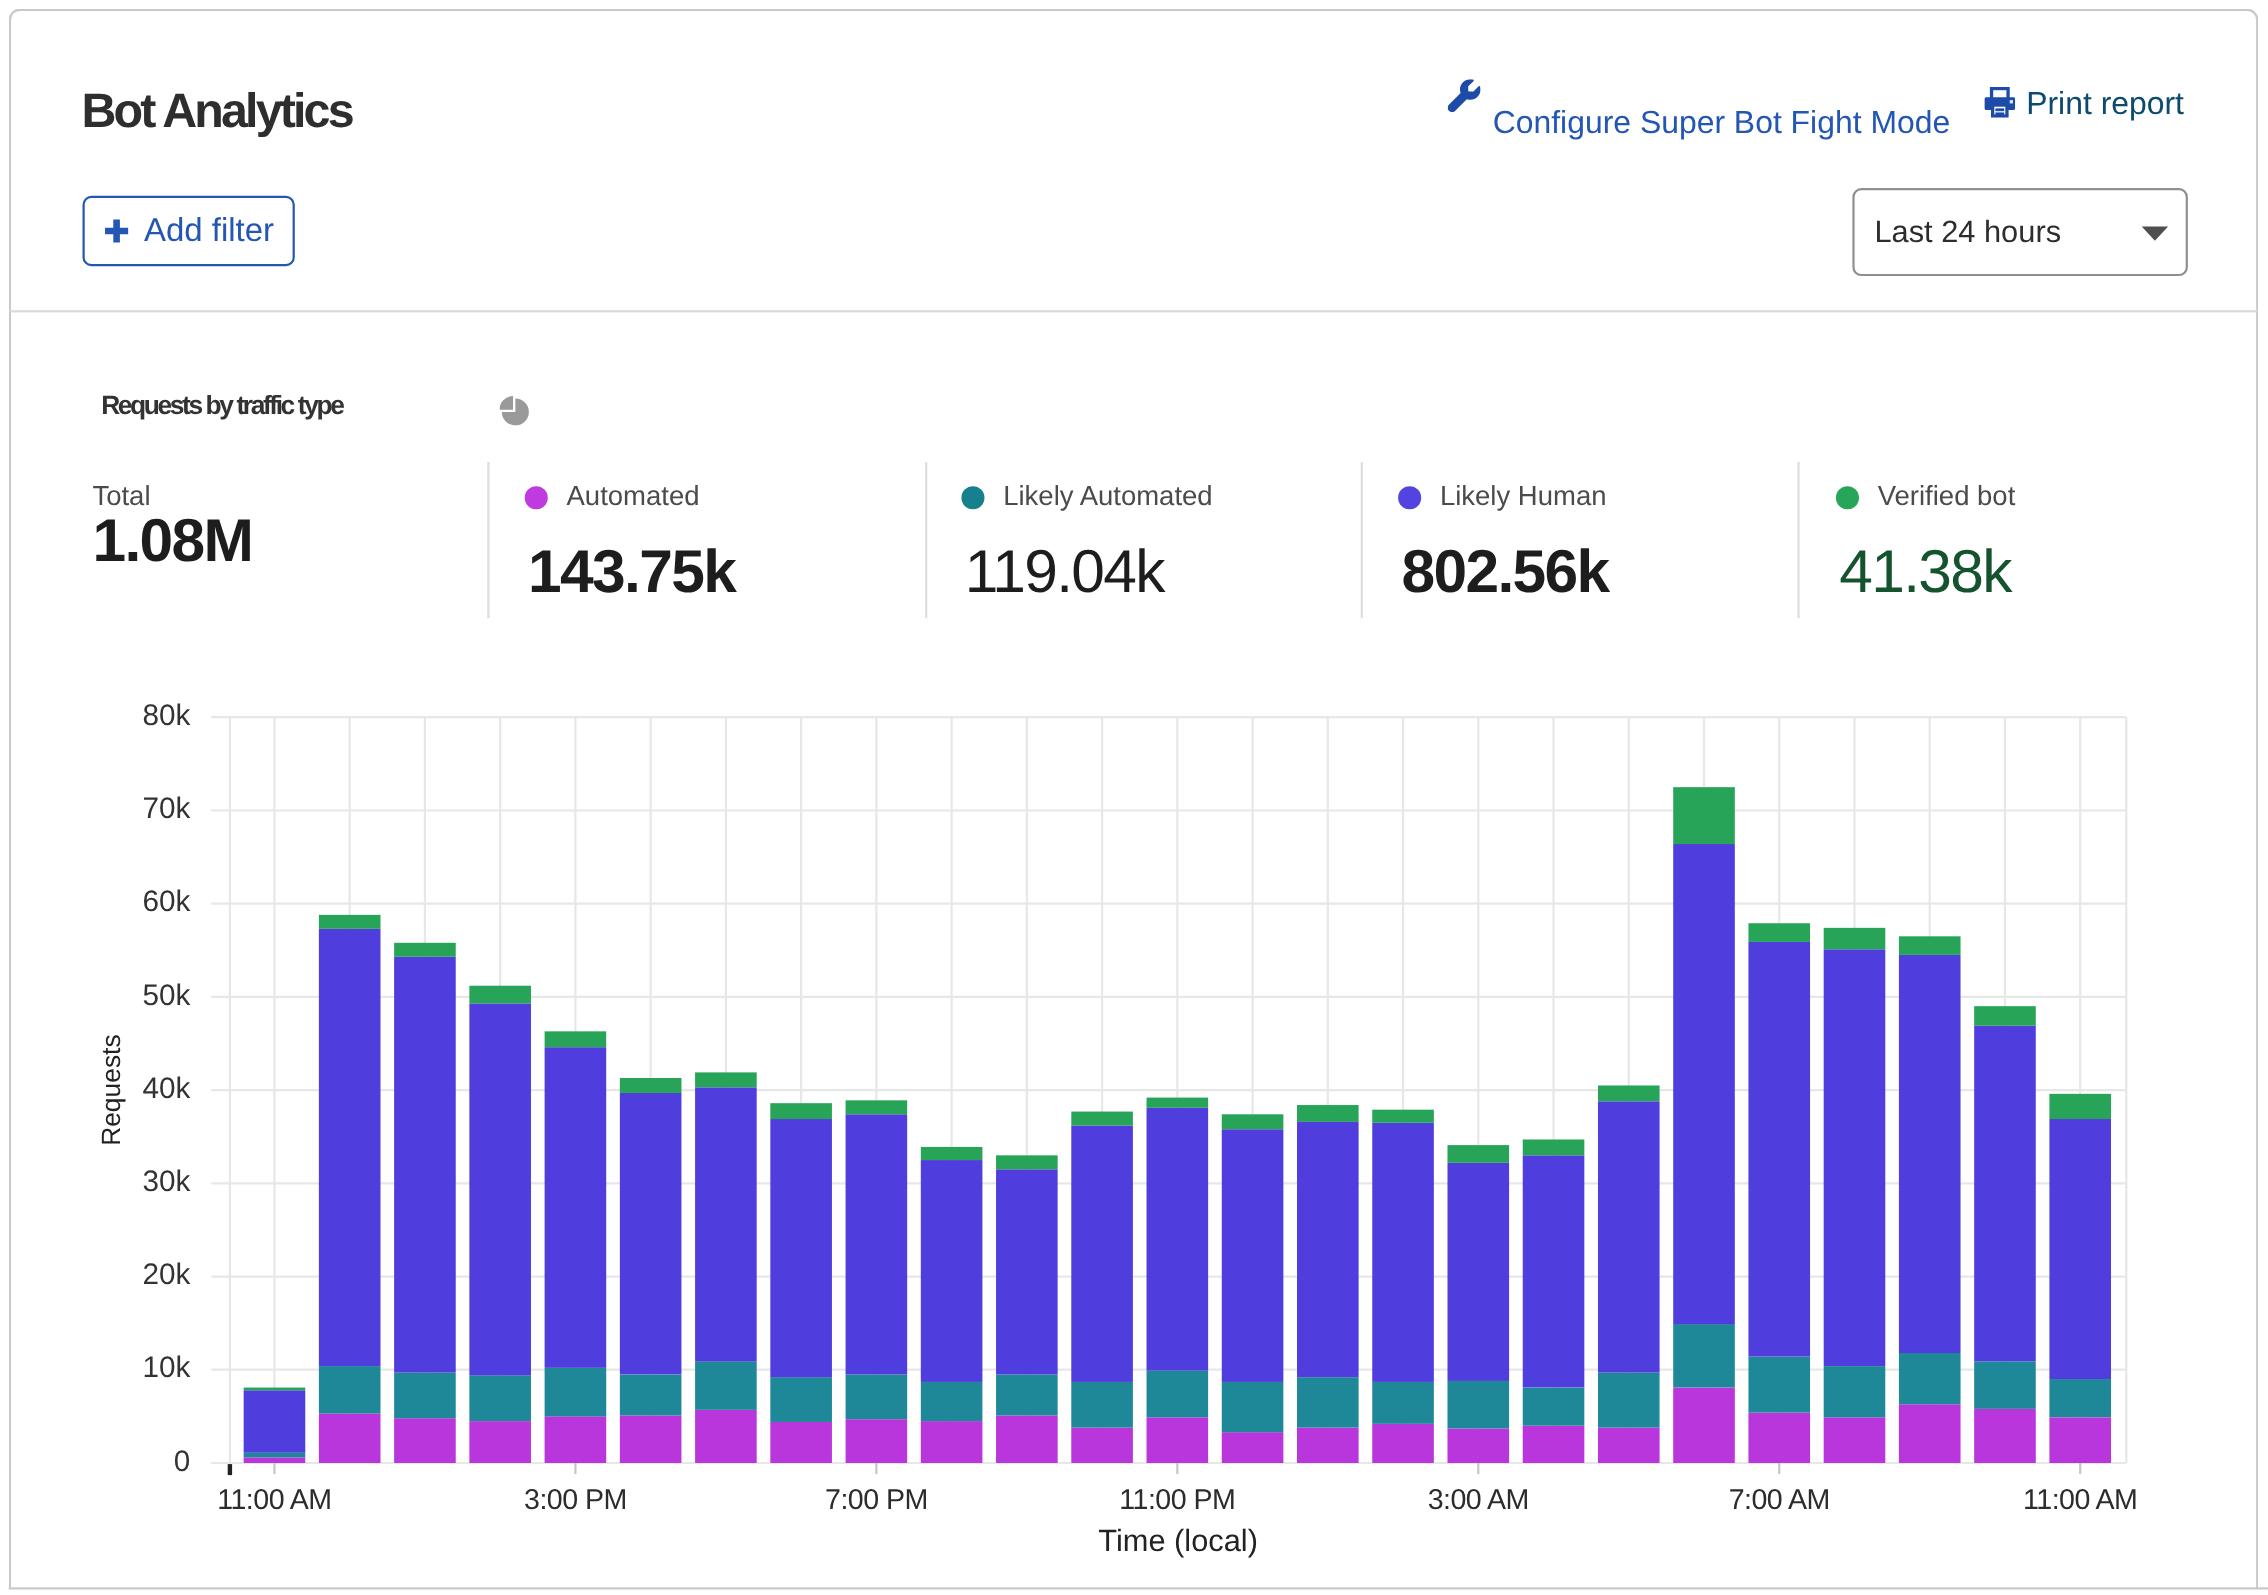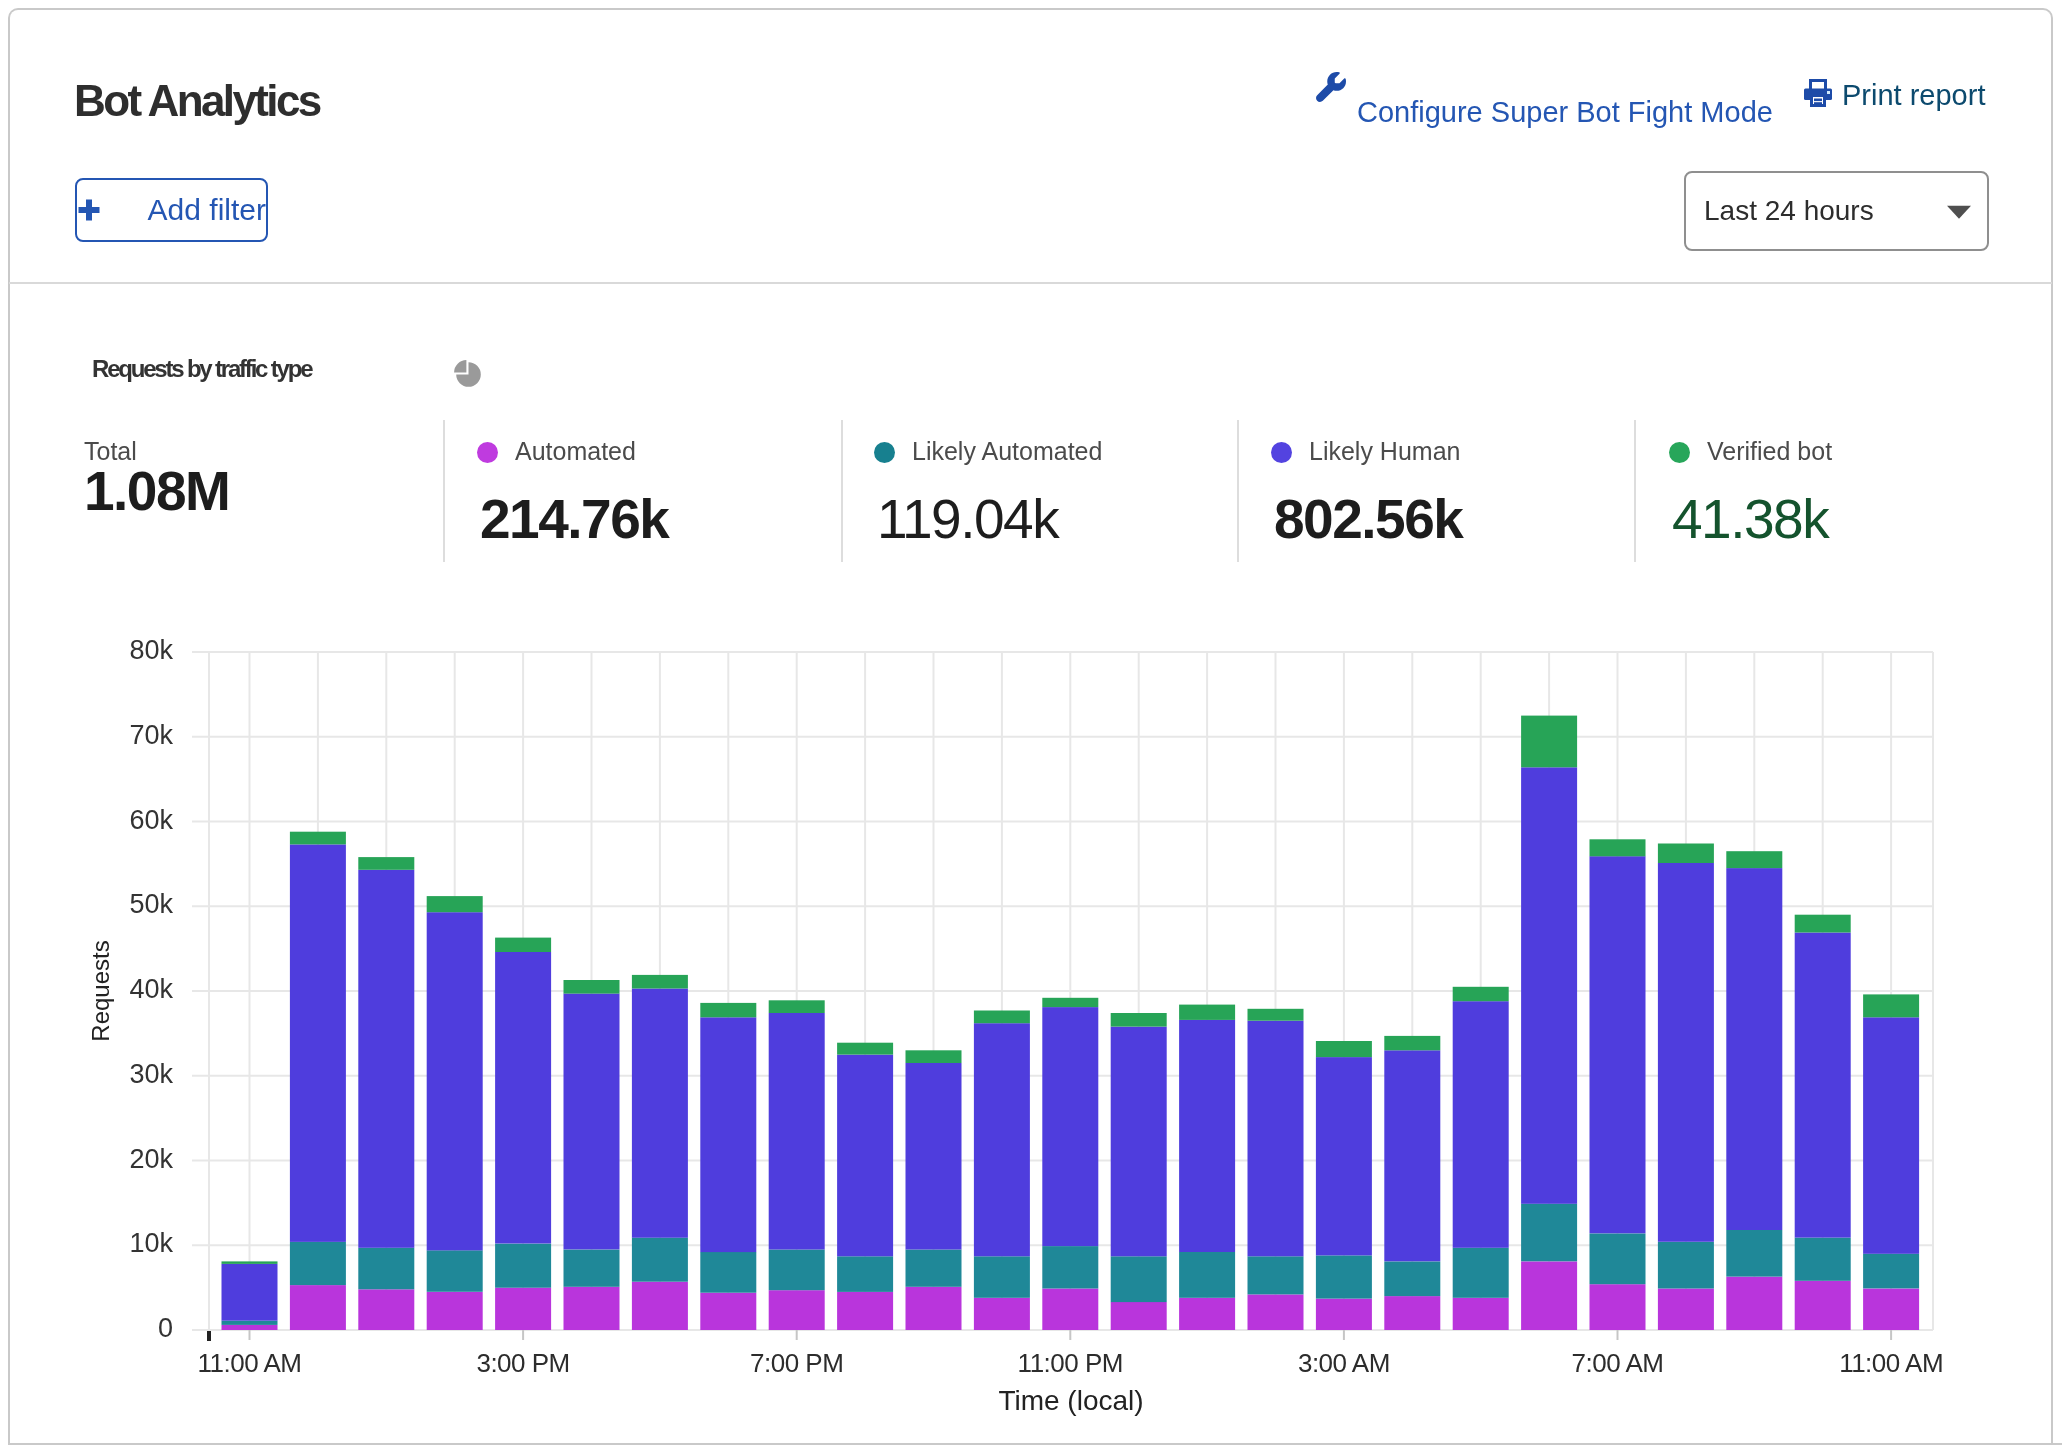--- a/index.html
+++ b/index.html
@@ -25,21 +25,21 @@
       <rect x="6.5" y="1.5" width="15" height="11" fill="#fff" stroke="#1d4ba8" stroke-width="3"></rect>
       <rect x="0" y="9.5" width="28" height="11.5" rx="1.5" fill="#1d4ba8"></rect>
       <rect x="23" y="12" width="3" height="3" fill="#cfeafc"></rect>
       <rect x="7.5" y="16.5" width="13" height="10" fill="#fff" stroke="#1d4ba8" stroke-width="3"></rect>
       <rect x="10" y="19.5" width="8" height="2.6" fill="#1d4ba8"></rect>
       <rect x="10" y="23.2" width="8" height="2.6" fill="#1d4ba8"></rect>
     </svg>
   </div>
 <div class="abs" style="left:1842px;top:81px;font-size:29px;color:#0c4a6e;line-height:1;">Print report</div>
 
-<div class="abs" style="left:75px;top:178px;width:193px;height:64px;border:2px solid #2456b3;border-radius:8px;display:flex;align-items:center;justify-content:space-between;">
+<div class="abs" style="left:75px;top:178px;width:193px;height:64px;border:2px solid #2456b3;border-radius:8px;display:flex;align-items:center;justify-content:center;">
   <svg width="24" height="24" viewBox="0 0 24 24" style="display:block">
       <path d="M12 1.5v21M1.5 12h21" stroke="#2456b3" stroke-width="6"></path>
     </svg>
   <span style="margin-left:13px;font-size:30px;color:#2456b3;">Add filter</span>
 </div>
 
 <div class="abs" style="left:1684px;top:171px;width:305px;height:80px;border:2px solid #8f8f8f;border-radius:8px;">
   <span style="position:absolute;left:18px;top:50%;transform:translateY(-50%);font-size:28px;color:#2d2d2d;">Last 24 hours</span>
   <span style="position:absolute;right:16px;top:50%;transform:translateY(-40%);width:0;height:0;border-left:12px solid transparent;border-right:12px solid transparent;border-top:13px solid #4f4f4f;"></span>
 </div>
@@ -53,21 +53,21 @@
   </div>
 
 <div style="position:absolute;left:443px;top:420px;width:2px;height:142px;background:#ddd"></div>
 <div style="position:absolute;left:841px;top:420px;width:2px;height:142px;background:#ddd"></div>
 <div style="position:absolute;left:1237px;top:420px;width:2px;height:142px;background:#ddd"></div>
 <div style="position:absolute;left:1634px;top:420px;width:2px;height:142px;background:#ddd"></div>
 <div style="position:absolute;left:84px;top:436px;font-size:25px;color:#4b4b4b;line-height:1.2">Total</div>
 <div style="position:absolute;left:84px;top:464px;font-size:55px;font-weight:700;color:#1d1d1d;line-height:1;letter-spacing:-1.5px">1.08M</div>
 <div style="position:absolute;left:477px;top:442px;width:21px;height:21px;border-radius:50%;background:#bf3bdf"></div>
 <div style="position:absolute;left:515px;top:436px;font-size:25px;color:#4b4b4b;line-height:1.2">Automated</div>
-<div style="position:absolute;left:480px;top:492px;font-size:55px;font-weight:700;color:#1d1d1d;line-height:1;letter-spacing:-1.5px">214.76k</div>
+<div style="position:absolute;left:480px;top:492px;font-size:55px;font-weight:700;color:#1d1d1d;line-height:1;letter-spacing:-1.5px">143.75k</div>
 <div style="position:absolute;left:874px;top:442px;width:21px;height:21px;border-radius:50%;background:#17808f"></div>
 <div style="position:absolute;left:912px;top:436px;font-size:25px;color:#4b4b4b;line-height:1.2">Likely Automated</div>
 <div style="position:absolute;left:877px;top:492px;font-size:55px;font-weight:400;color:#1d1d1d;line-height:1;letter-spacing:-1.5px">119.04k</div>
 <div style="position:absolute;left:1271px;top:442px;width:21px;height:21px;border-radius:50%;background:#5343e0"></div>
 <div style="position:absolute;left:1309px;top:436px;font-size:25px;color:#4b4b4b;line-height:1.2">Likely Human</div>
 <div style="position:absolute;left:1274px;top:492px;font-size:55px;font-weight:700;color:#1d1d1d;line-height:1;letter-spacing:-1.5px">802.56k</div>
 <div style="position:absolute;left:1669px;top:442px;width:21px;height:21px;border-radius:50%;background:#27a65a"></div>
 <div style="position:absolute;left:1707px;top:436px;font-size:25px;color:#4b4b4b;line-height:1.2">Verified bot</div>
 <div style="position:absolute;left:1672px;top:492px;font-size:55px;font-weight:400;color:#14532d;line-height:1;letter-spacing:-1.5px">41.38k</div>
 

